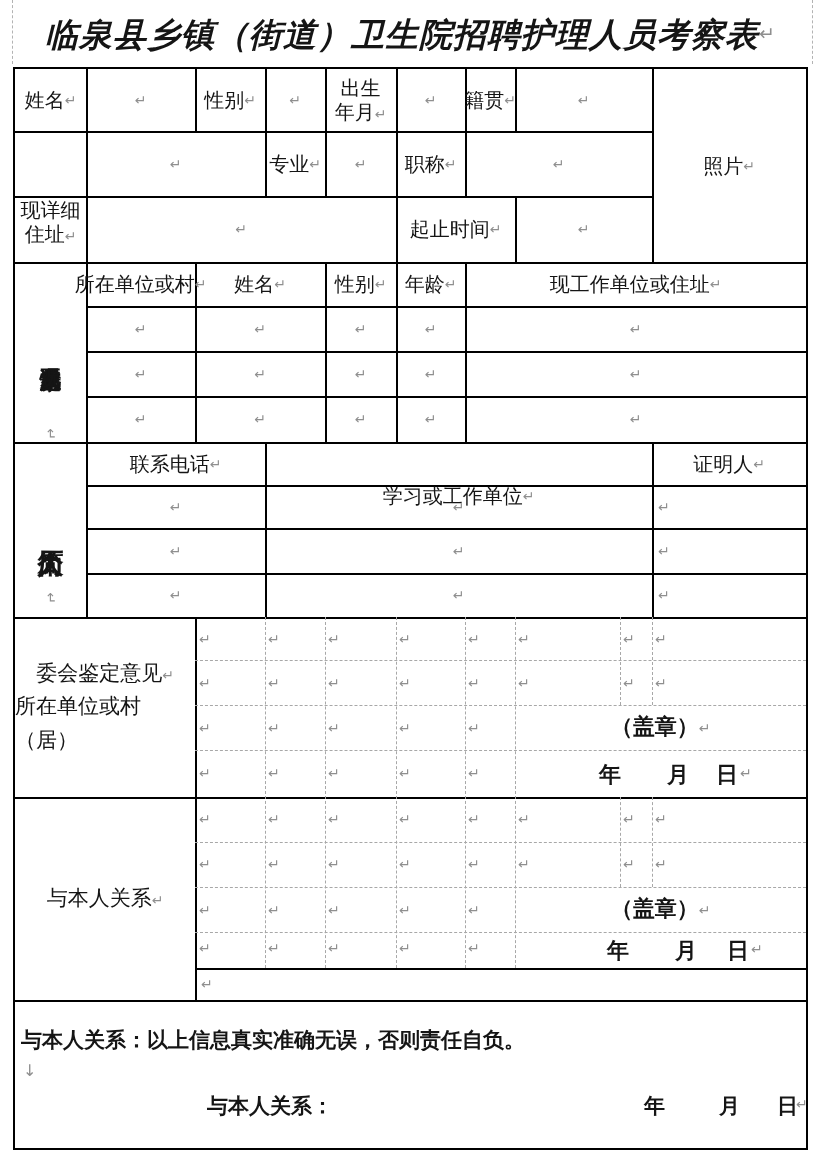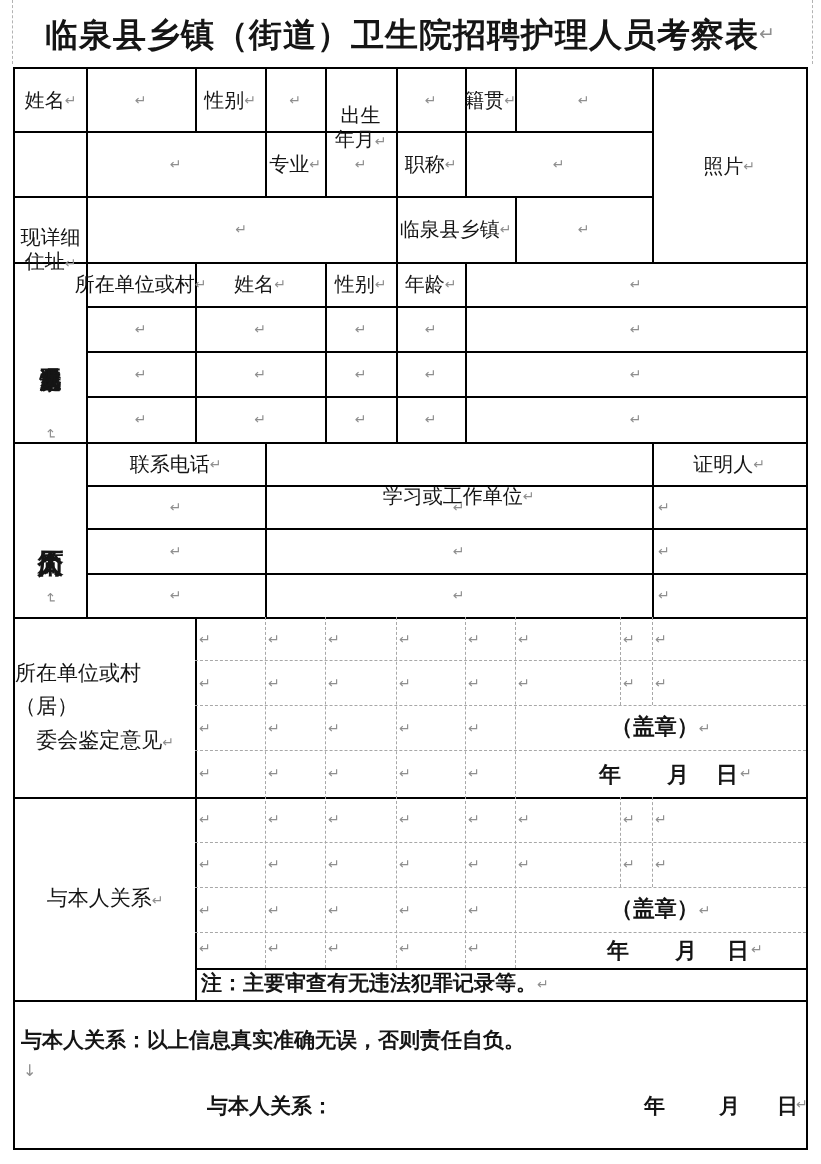--- a/index.html
+++ b/index.html
@@ -1,29 +1,29 @@
 <!DOCTYPE html>
 <html><head>
 <meta charset="utf-8">
 <style>
   html,body{margin:0;padding:0;background:#ffffff;}
   .sheet{position:relative;width:821px;height:1164px;background:#fff;overflow:hidden;
          font-family:"Liberation Serif","DejaVu Serif",serif;color:#151515;}
   .title{position:absolute;left:0;top:13px;width:821px;text-align:center;
-         font-size:33px;font-weight:bold;letter-spacing:1px;white-space:nowrap;}
+         font-size:33px;font-weight:bold;letter-spacing:1px;white-space:nowrap;font-style:italic;}
   .title .pm{font-size:19px;vertical-align:6px;}
   .bound{position:absolute;top:0;height:64px;width:0;border-left:1px dashed #b3b3b3;}
   .tbl{position:absolute;left:13px;top:67px;width:795px;height:1083px;border:2px solid #000;box-sizing:border-box;}
   .vl{position:absolute;width:2px;background:#000;}
   .hl{position:absolute;height:2px;background:#000;}
   .vd{position:absolute;width:0;border-left:1px dashed #a8a8a8;}
   .hd{position:absolute;height:0;border-top:1px dashed #a8a8a8;}
   .cell{position:absolute;display:flex;align-items:center;justify-content:center;
         font-size:20px;line-height:1.2;white-space:nowrap;box-sizing:border-box;}
-  .cell.two{flex-direction:column;margin-top:27px;}
+  .cell.two{flex-direction:column;}
   .cell.left{justify-content:flex-start;padding-left:6px;}
   .pm{color:#8f8f8f;font-family:"DejaVu Sans","Liberation Sans",sans-serif;
       font-size:14px;font-weight:normal;line-height:1;}
   .pm.rot{display:inline-block;transform:rotate(90deg);}
   .vlabel{position:absolute;display:flex;align-items:center;justify-content:center;
           writing-mode:vertical-rl;text-orientation:upright;font-weight:bold;}
   .seclabel{position:absolute;display:flex;flex-direction:column;align-items:center;justify-content:center;
             font-size:21px;line-height:1.6;}
   .abs{position:absolute;white-space:nowrap;}
   .b{font-weight:bold;}
@@ -140,21 +140,21 @@
       </div>
 
     <div class="cell two" style="left:0;top:127px;width:71px;height:52px;">
         <span>现详细</span>
         <span><span>住址</span><span class="pm">↵</span></span>
       </div>
     <div class="cell" style="left:71px;top:127px;width:310px;height:66px;">
         <span class="pm">↵</span>
       </div>
     <div class="cell" style="left:381px;top:127px;width:119px;height:66px;">
-        <span>临泉县乡镇</span>
+        <span>起止时间</span>
         <span class="pm">↵</span>
       </div>
     <div class="cell" style="left:500px;top:127px;width:137px;height:66px;">
         <span class="pm">↵</span>
       </div>
 
     <div class="vlabel" style="left:0;top:193px;width:71px;height:180px;font-size:21px;">
         <span>主要家庭成员情况</span>
       </div>
     <span class="pm rot abs" style="left:30px;top:358px;">↵</span>
@@ -169,20 +169,21 @@
       </div>
     <div class="cell" style="left:310px;top:193px;width:71px;height:44px;">
         <span>性别</span>
         <span class="pm">↵</span>
       </div>
     <div class="cell" style="left:381px;top:193px;width:69px;height:44px;">
         <span>年龄</span>
         <span class="pm">↵</span>
       </div>
     <div class="cell" style="left:450px;top:193px;width:341px;height:44px;">
+        <span>现工作单位或住址</span>
         <span class="pm">↵</span>
       </div>
 
     <div class="cell" style="left:71px;top:237px;width:109px;height:45px;">
         <span class="pm">↵</span>
       </div>
     <div class="cell" style="left:180px;top:237px;width:130px;height:45px;">
         <span class="pm">↵</span>
       </div>
     <div class="cell" style="left:310px;top:237px;width:71px;height:45px;">
@@ -269,22 +270,22 @@
         <span class="pm">↵</span>
       </div>
     <div class="cell" style="left:250px;top:504px;width:387px;height:44px;">
         <span class="pm">↵</span>
       </div>
     <div class="cell left" style="left:637px;top:504px;width:154px;height:44px;">
         <span class="pm">↵</span>
       </div>
 
     <div class="seclabel" style="left:0;top:548px;width:180px;height:180px;">
+      <span><span>委会鉴定意见</span><span class="pm">↵</span></span>
       <span>所在单位或村（居）</span>
-      <span><span>委会鉴定意见</span><span class="pm">↵</span></span>
     </div>
     <div>
 
       <span class="pm abs" style="left:184px;top:563px;">↵</span>
       <span class="pm abs" style="left:253px;top:563px;">↵</span>
       <span class="pm abs" style="left:313px;top:563px;">↵</span>
       <span class="pm abs" style="left:384px;top:563px;">↵</span>
       <span class="pm abs" style="left:453px;top:563px;">↵</span>
       <span class="pm abs" style="left:503px;top:563px;">↵</span>
       <span class="pm abs" style="left:608px;top:563px;">↵</span>
@@ -362,21 +363,20 @@
       <span class="pm abs" style="left:453px;top:872px;">↵</span>
       <div class="datecell b" style="position:absolute;left:500px;top:867px;width:291px;height:30px;font-size:22px;">
         <span style="left:92px;">年</span>
         <span style="left:160px;">月</span>
         <span style="left:212px;">日</span>
         <span class="pm" style="left:236px;top:6px;">↵</span>
       </div>
     </div>
 
     <div class="cell left b" style="left:180px;top:899px;width:611px;height:32px;font-size:21px;">
-        <span>注：主要审查有无违法犯罪记录等。</span>
         <span class="pm">↵</span>
       </div>
 
     <div>
       <div class="abs b" style="left:6px;top:957px;font-size:21px;"><span>与本人关系：以上信息真实准确无误，否则责任自负。</span></div>
       <span class="pm abs" style="left:8px;top:994px;font-size:16px;">↓</span>
       <div class="abs b" style="left:192px;top:1023px;font-size:21px;"><span>与本人关系：</span></div>
       <div class="abs b" style="left:629px;top:1023px;font-size:21px;"><span>年</span></div>
       <div class="abs b" style="left:704px;top:1023px;font-size:21px;"><span>月</span></div>
       <div class="abs b" style="left:762px;top:1023px;font-size:21px;"><span>日</span></div>

